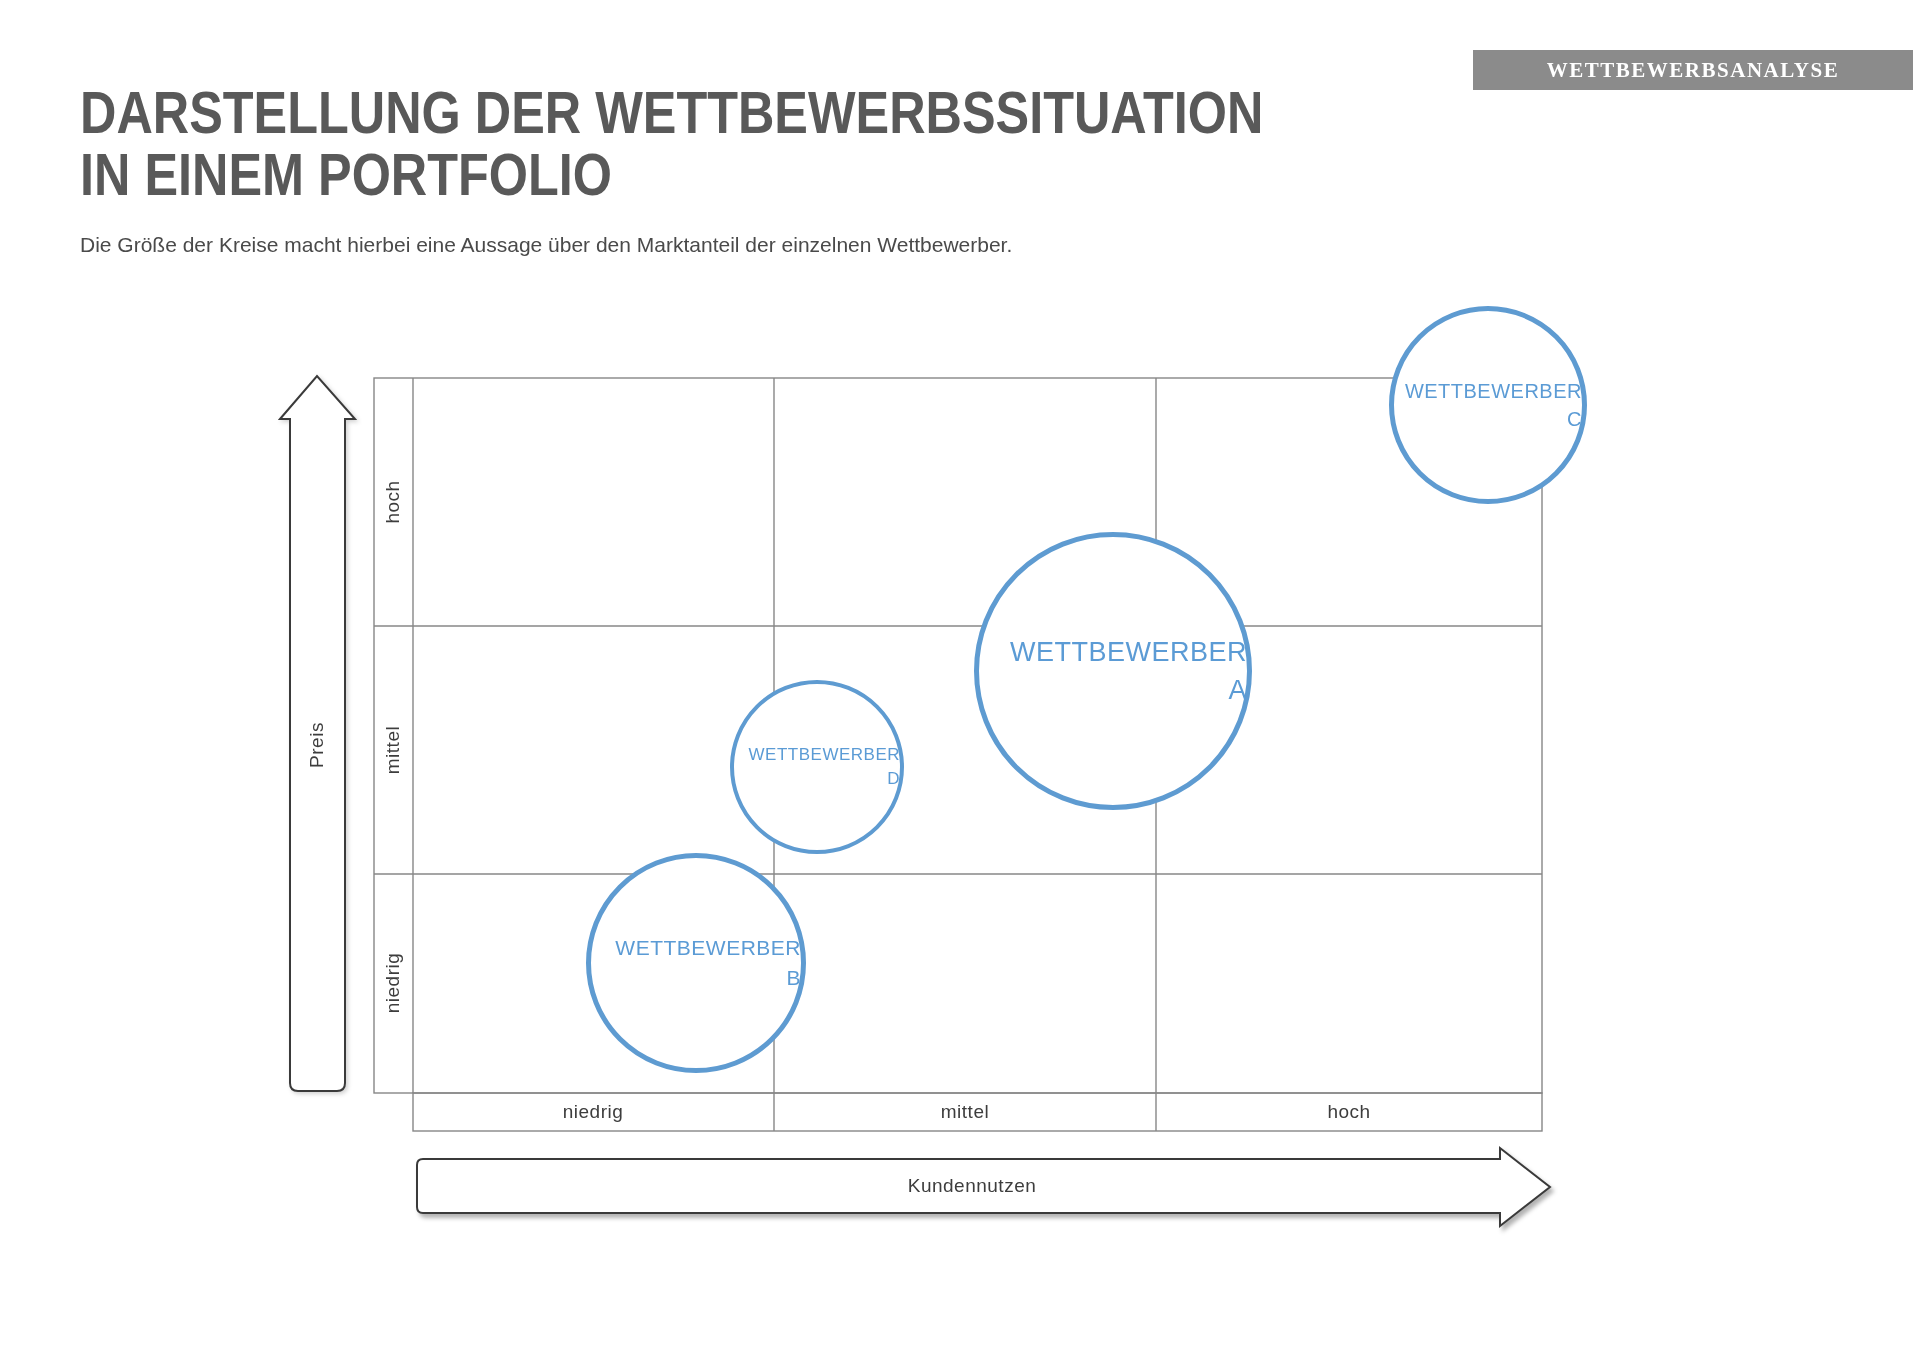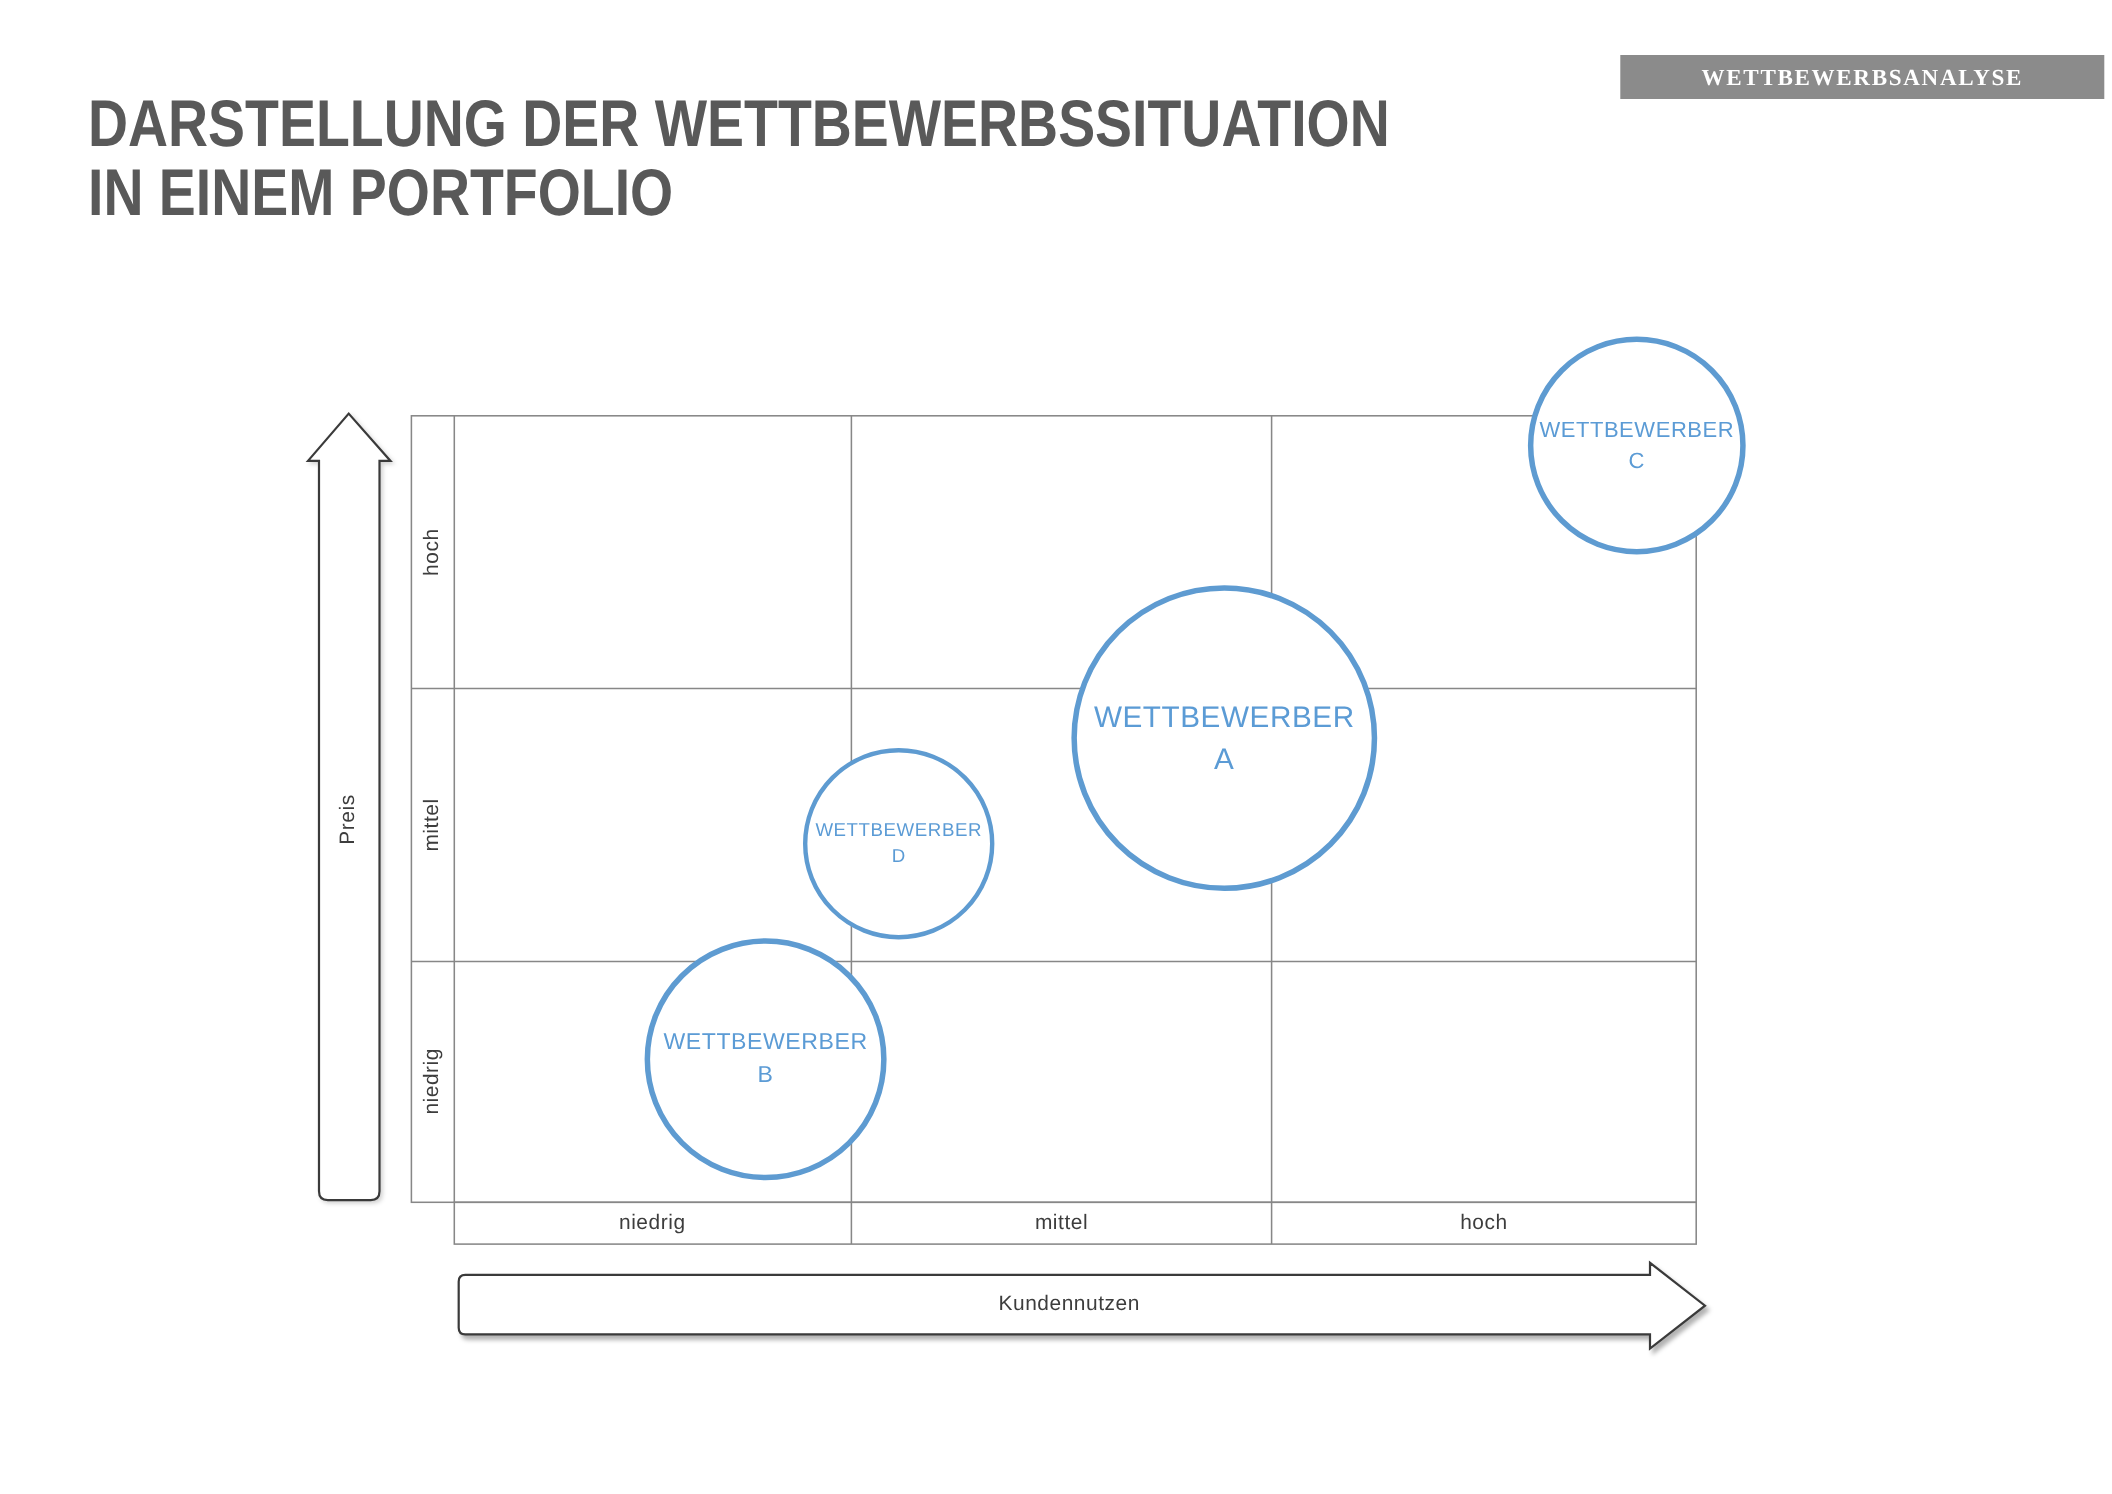--- a/index.html
+++ b/index.html
@@ -26,37 +26,38 @@
   .arrow-h{filter:drop-shadow(3px 4px 2px rgba(0,0,0,0.30));}
 
   
   .axlabel{position:absolute;color:#3d3d3d;font-size:19px;line-height:22px;text-align:center;
            letter-spacing:0.5px;white-space:nowrap;}
   .rot{transform:rotate(-90deg);}
 
   
   #bubbles-layer{position:absolute;left:0;top:0;width:1920px;height:1358px;}
   .bubble{position:absolute;box-sizing:border-box;background:#ffffff;border-style:solid;
-          border-radius:50%;display:flex;flex-direction:column;align-items:center;
+          border-radius:50%;display:flex;flex-direction:column;align-items:flex-end;
           justify-content:center;text-align:center;line-height:1.42;letter-spacing:0.5px;}
   .bubble span{display:block;}
 </style>
 </head>
 <body>
 
 <div class="stage">
 
   <div class="badge">
     <span>WETTBEWERBSANALYSE</span>
   </div>
 
   <div class="title">
     <div>DARSTELLUNG DER WETTBEWERBSSITUATION</div>
     <div>IN EINEM PORTFOLIO</div>
   </div>
+  <div class="subtitle">Die Größe der Kreise macht hierbei eine Aussage über den Marktanteil der einzelnen Wettbewerber.</div>
 
   <svg class="chart-svg" width="1920" height="1358" viewBox="0 0 1920 1358">
     <g>
       <rect class="gridline" x="374" y="378" width="1168" height="715"></rect>
       <rect class="gridline" x="413" y="1093" width="1129" height="38"></rect>
       <line class="gridline" x1="413" y1="378" x2="413" y2="1093"></line>
       <line class="gridline" x1="774" y1="378" x2="774" y2="1131"></line>
       <line class="gridline" x1="1156" y1="378" x2="1156" y2="1131"></line>
       <line class="gridline" x1="374" y1="626" x2="1542" y2="626"></line>
       <line class="gridline" x1="374" y1="874" x2="1542" y2="874"></line>

